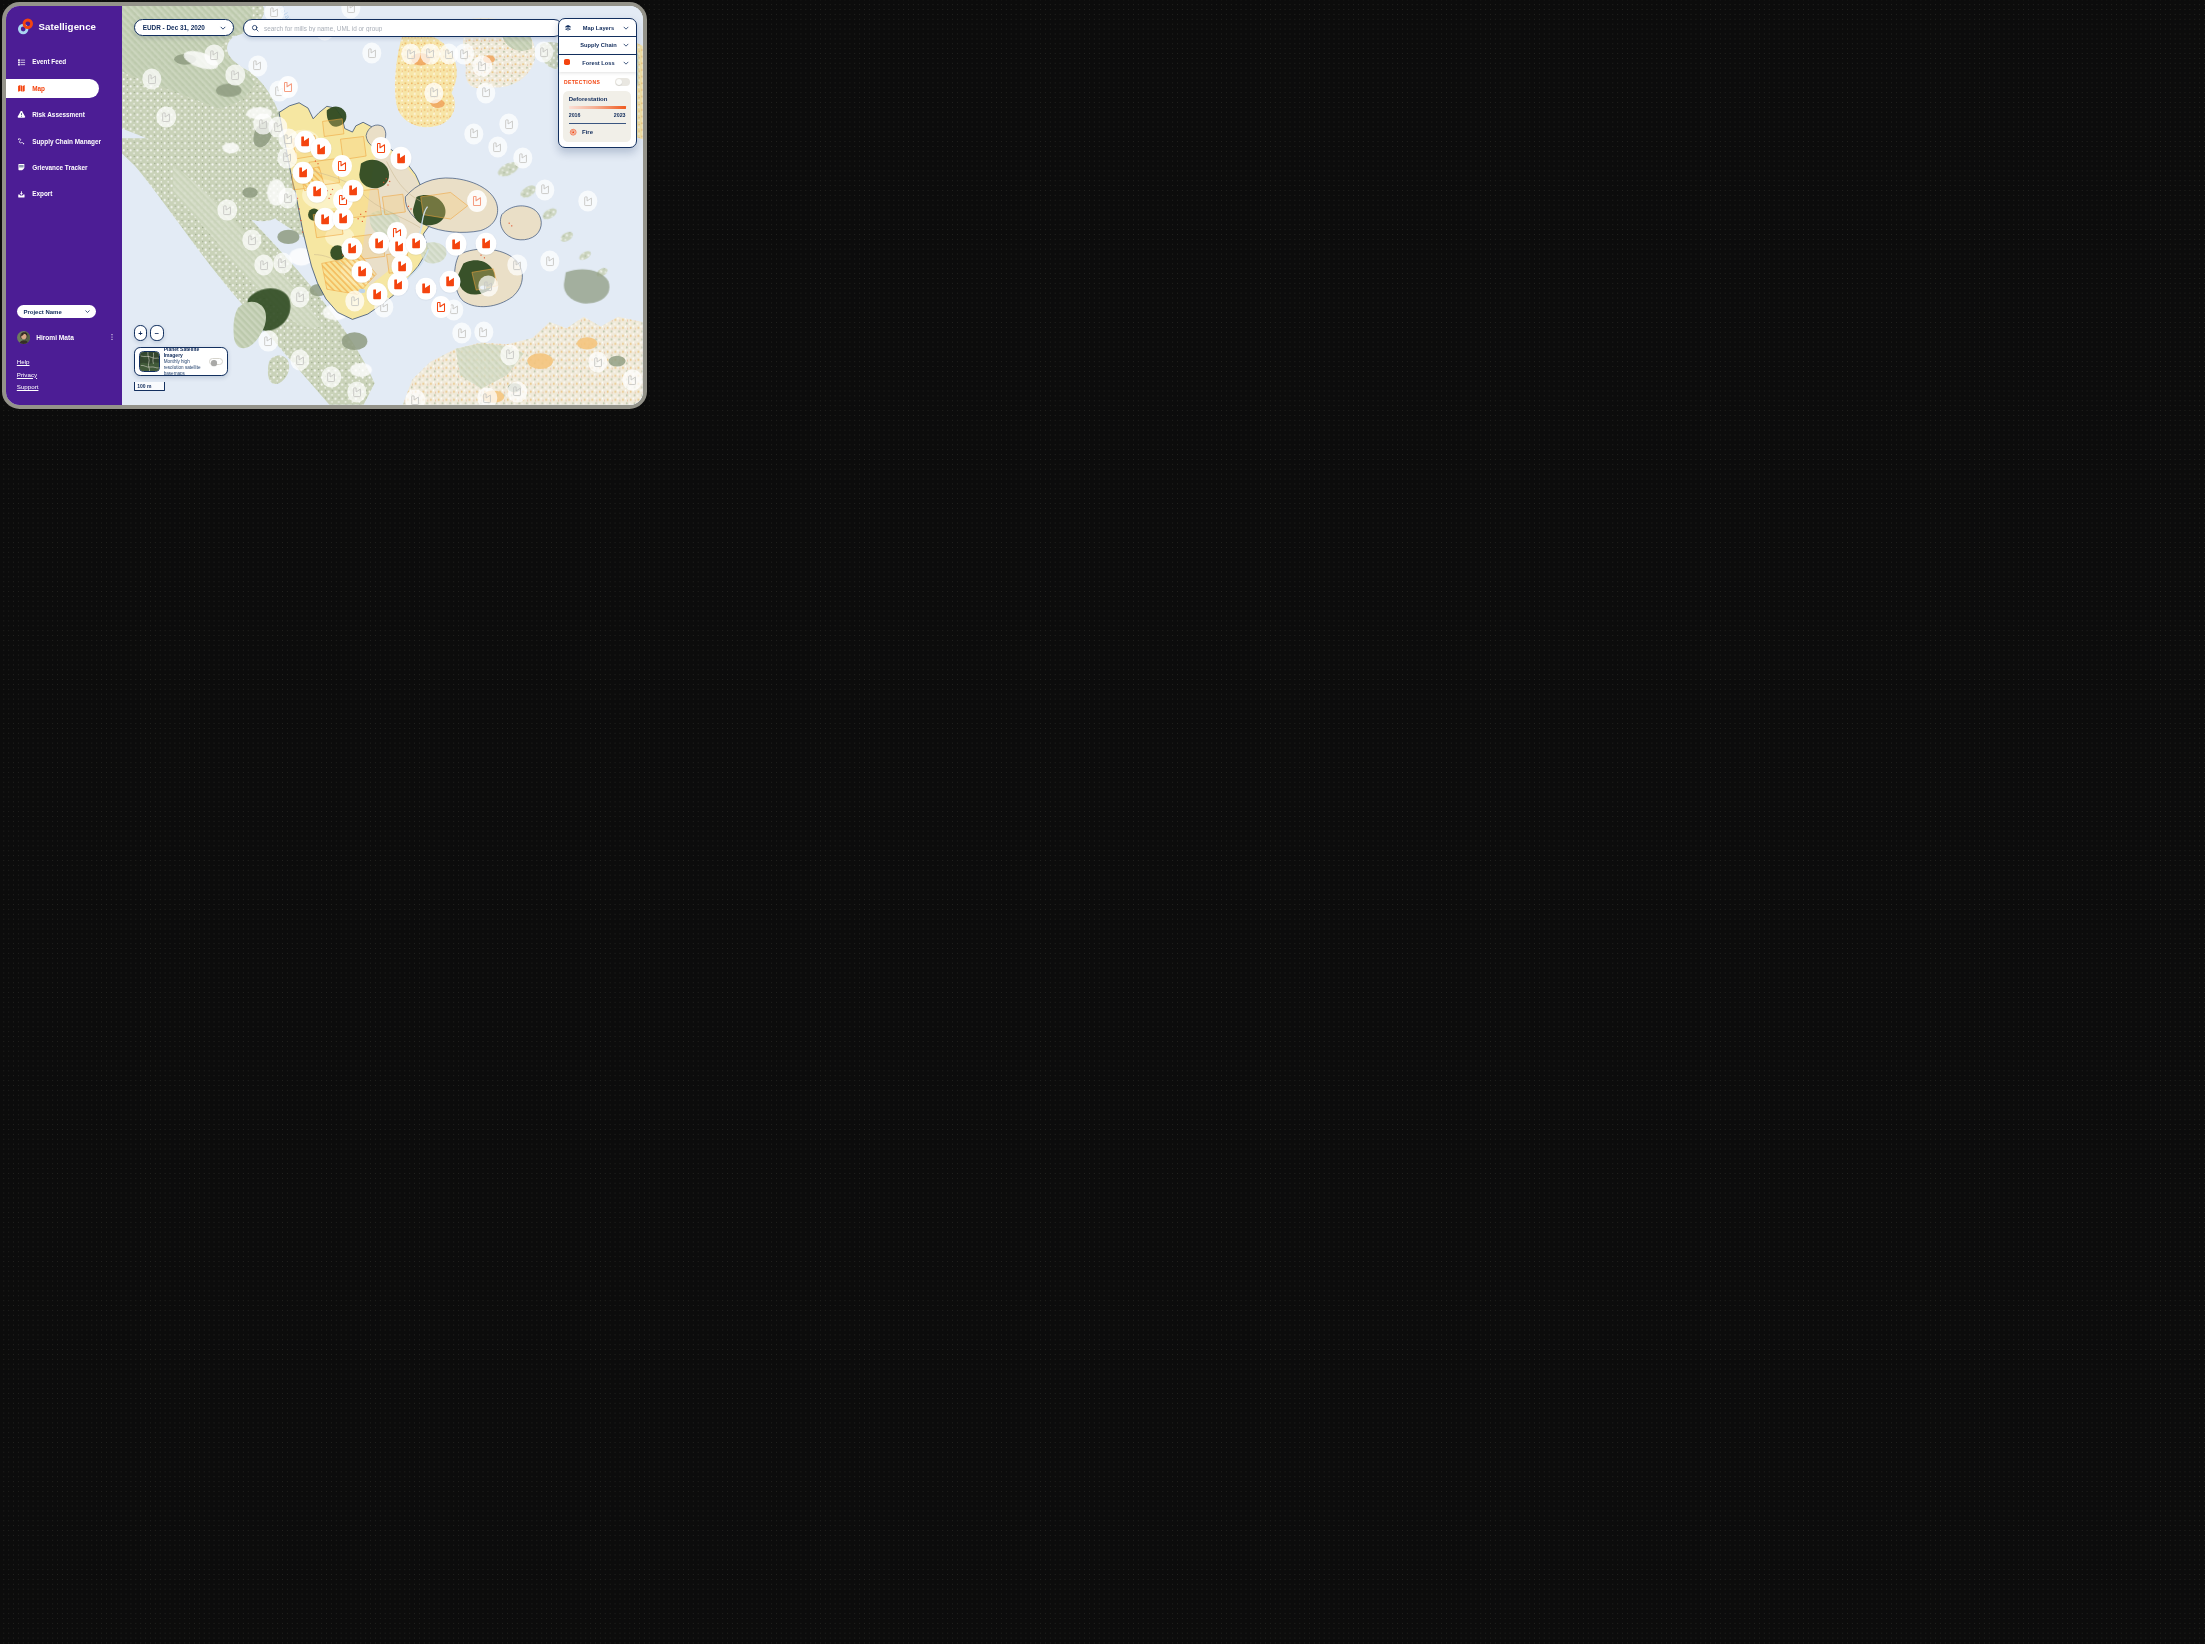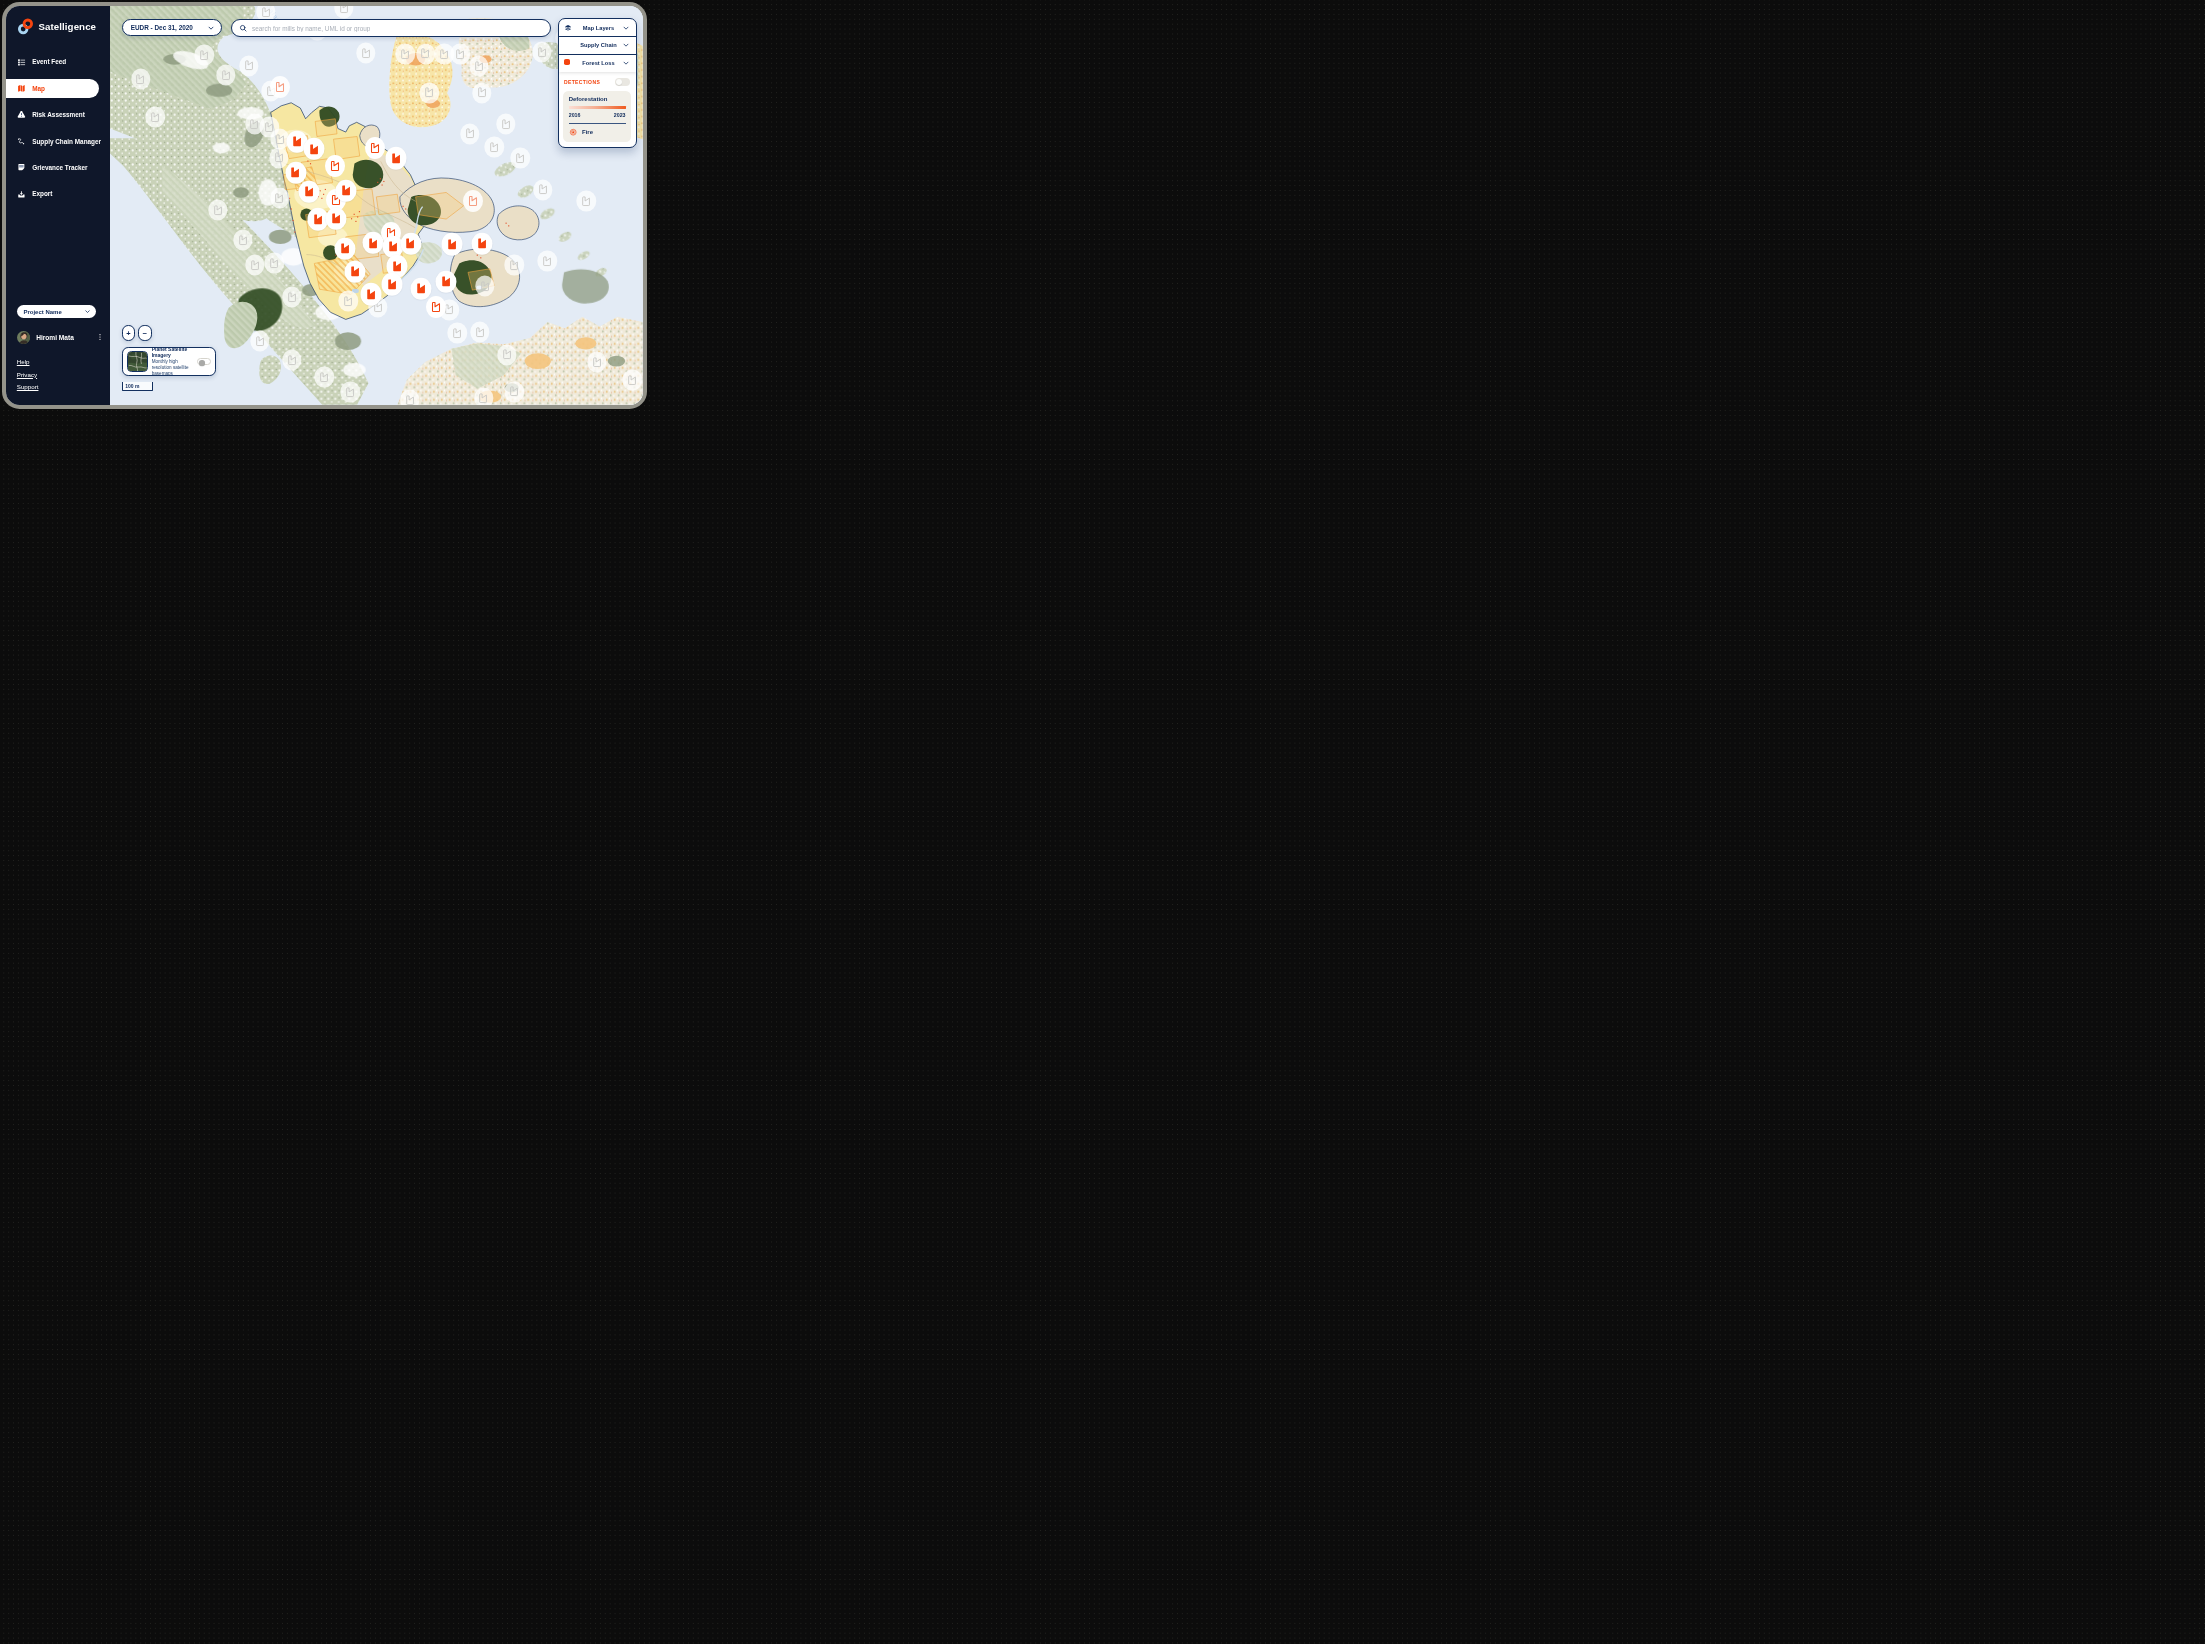--- a/index.html
+++ b/index.html
@@ -17,21 +17,21 @@
   .app {
     position:absolute; inset:2.2px;
     border:4.9px solid #94938a;
     border-radius:17.6px;
     overflow:hidden;
     background:#E3EBF5;
     display:flex;
   }
   
   .sidebar {
-    width:104px; flex-shrink:0; background:#0f172a;
+    width:116px; flex-shrink:0; background:#4c1d95;
     position:relative; color:#fff; z-index:30;
   }
   .logo-row { display:flex; align-items:center; gap:4px; padding:11.5px 0 0 10.6px; }
   .logo-mark { width:17.6px; height:17.6px; }
   .logo-text { font-size:9.7px; font-weight:700; letter-spacing:0.1px; color:#fff; }
   .nav { margin-top:17px; }
   .nav-item {
     height:19.4px; display:flex; align-items:center; gap:6.2px;
     padding-left:11px; margin-bottom:7px; cursor:pointer;
     font-size:6.4px; font-weight:600; color:#fff;

